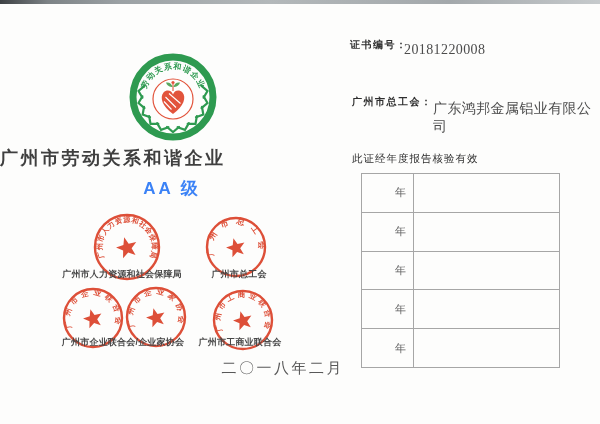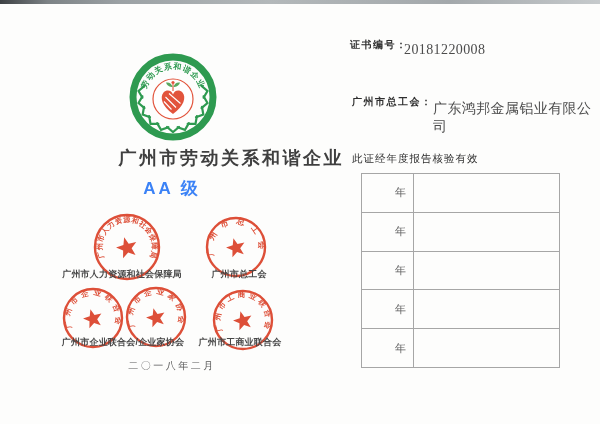--- a/index.html
+++ b/index.html
@@ -8,37 +8,37 @@
     background:#fdfdfc;
     font-family:"Liberation Sans", sans-serif;
   }
   .scan-edge{
     position:absolute;left:0;top:0;width:600px;height:4px;
     background:linear-gradient(to right,#3d4144,#7d8386 8%,#9ba1a4 20%,#b3b8ba 45%,#a3a8ab 75%,#c6cacc 100%);
   }
   .abs{position:absolute;}
   
   .title1{
-    left:0;top:146px;width:344px;text-align:right;
+    left:0;top:146px;width:344px;text-align:left;
     font-size:18px;font-weight:bold;letter-spacing:2.5px;color:#3f3f3f;
   }
   .title2{
     left:0;top:177px;width:344px;text-align:center;
     font-size:17px;font-weight:bold;letter-spacing:3px;color:#3b82f6;
   }
   .seal-caption{
     font-size:9px;font-weight:bold;color:#474747;text-align:center;letter-spacing:0.2px;
   }
   .cap1{left:32px;top:268px;width:180px;}
   .cap2{left:179px;top:268px;width:120px;}
   .cap3{left:23px;top:336px;width:200px;}
   .cap4{left:170px;top:336px;width:140px;}
   .issue-date{
-    left:0;top:359px;width:344px;text-align:center;
-    font-size:10px;color:#585858;letter-spacing:2.5px;
+    left:0;top:359px;width:344px;text-align:right;
+    font-size:15px;color:#585858;letter-spacing:2.5px;
   }
   
   .field-label{
     font-size:10px;font-weight:bold;color:#2f2f2f;letter-spacing:1.5px;
   }
   .field-value{
     font-family:"Liberation Serif", serif;
     font-size:14px;color:#4c4c4c;letter-spacing:0.4px;
   }
   .lbl-cert{left:350px;top:38px;text-align:center;}

